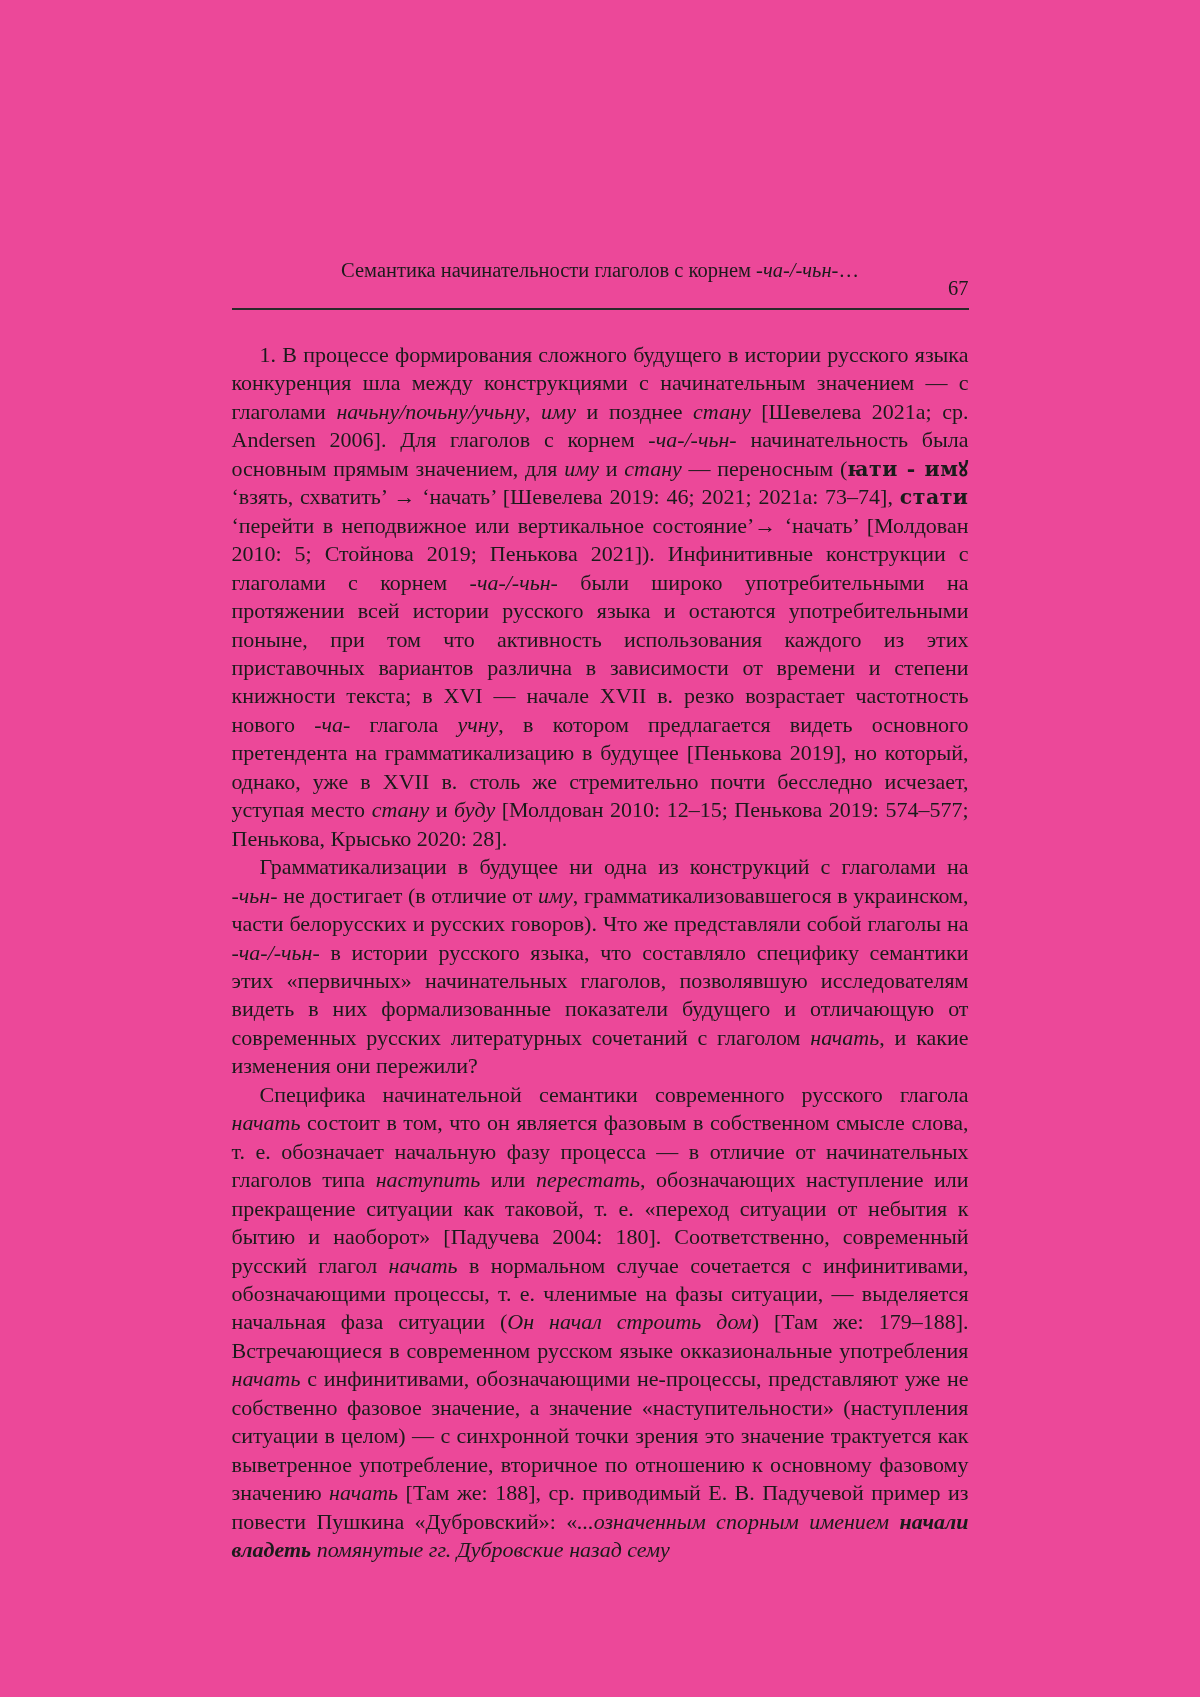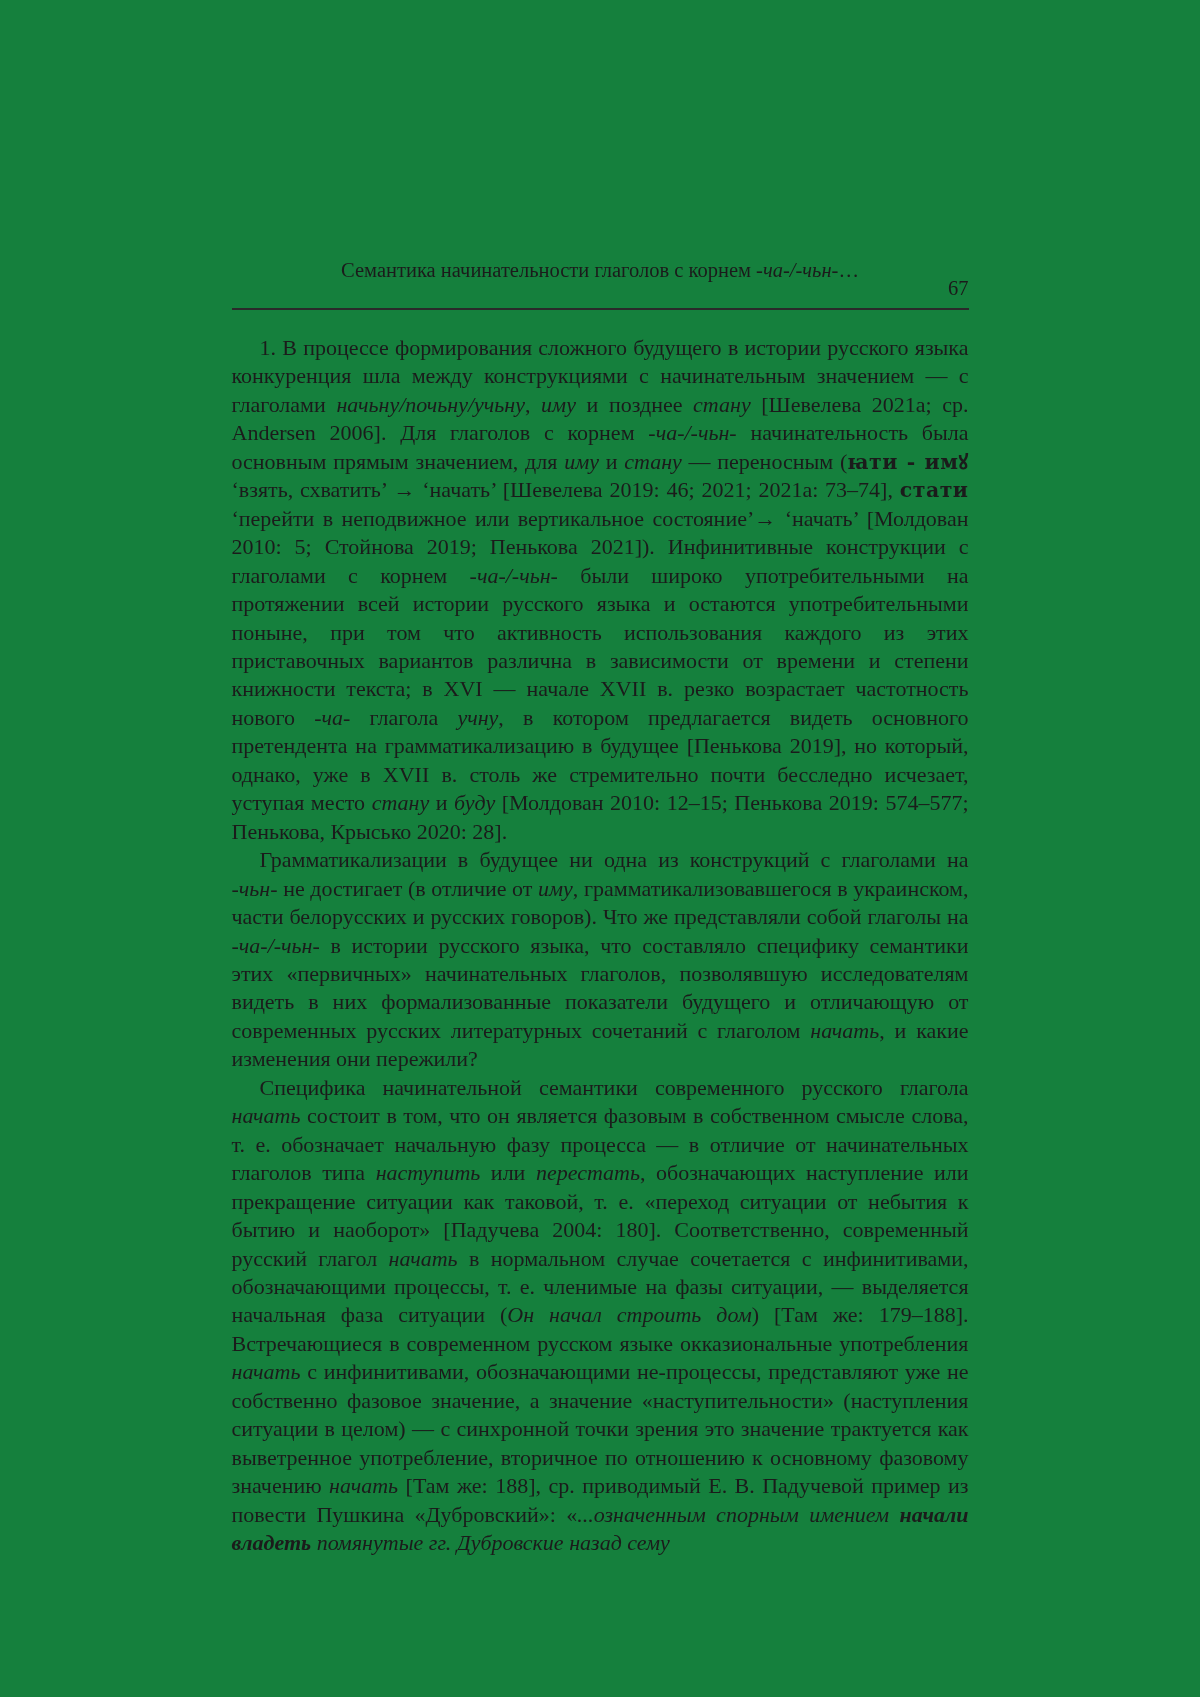--- a/index.html
+++ b/index.html
@@ -4,21 +4,21 @@
 <style>
   html, body {
     margin: 0;
     padding: 0;
     background: #ffffff;
   }
   .page {
     position: relative;
     width: 1200px;
     height: 1697px;
-    background: #15803d;
+    background: #ec4899;
     font-family: "Liberation Serif", serif;
     color: #1b1b1b;
     overflow: hidden;
   }
   .content {
     width: 737px;
     margin: 0 auto;
     padding-top: 258px;
   }
   .running-head {
@@ -39,21 +39,21 @@
     margin-top: 26px;
   }
   .section-title {
     margin: 30px 0 0 0;
     font-size: 22.5px;
     line-height: 26px;
     font-weight: bold;
     text-align: center;
   }
   .body-text {
-    margin-top: 24px;
+    margin-top: 31px;
     font-size: 22px;
     line-height: 28.45px;
     text-align: justify;
     hyphens: auto;
     -webkit-hyphens: auto;
   }
   .body-text p {
     margin: 0;
     padding: 0;
     text-indent: 28px;

